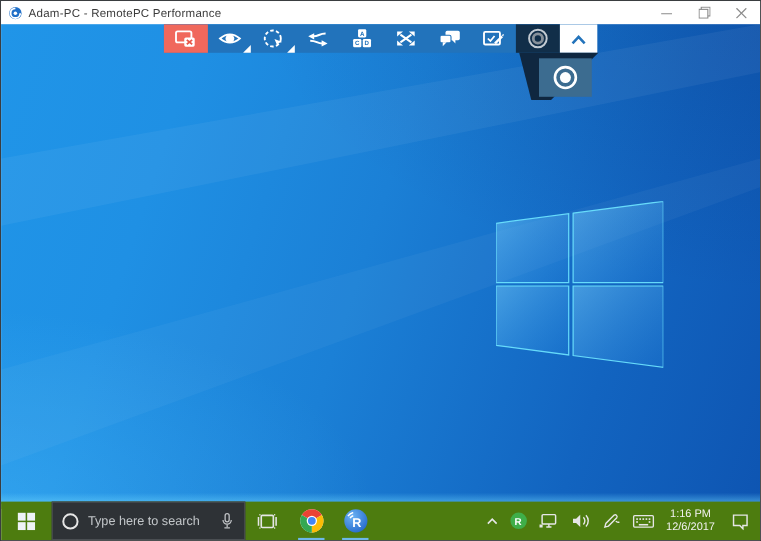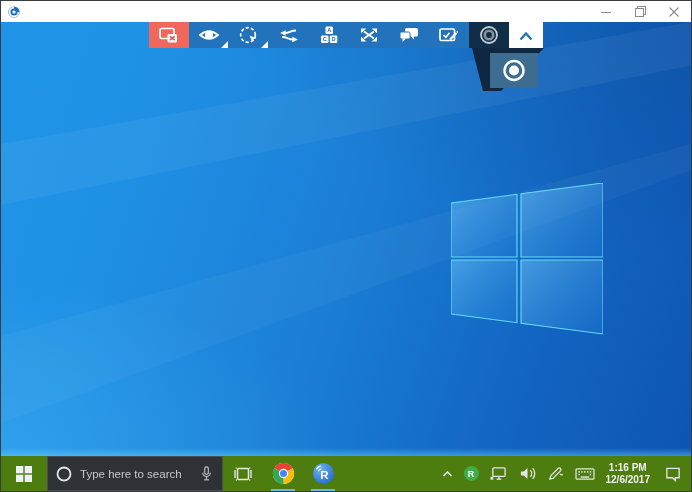--- a/index.html
+++ b/index.html
@@ -54,36 +54,37 @@
   .searchbox {
     width:176px; background:#2e3236; border:1px solid #4a4e52;
     display:flex; align-items:center; padding:0 8px; gap:8px;
   }
   .searchbox .ph { font-size:11.5px; color:#c3c7ca; white-space:nowrap; flex:1; }
   .app40 { width:40px; }
   .underline { position:absolute; left:8px; right:8px; bottom:0; height:2px; background:#6cb8e8; }
   .tray { margin-left:auto; display:flex; align-items:stretch; }
   .tray .tb-btn { padding:0 5px; }
   .clock { display:flex; flex-direction:column; align-items:center; justify-content:center;
-    color:#f2f2f2; font-size:10px; line-height:12px; padding:0 7px;font-weight:bold; }
+    color:#f2f2f2; font-size:10px; line-height:12px; padding:0 7px; }
   .rpc-ball { width:23px; height:23px; }
   .greenR { width:15px; height:15px; border-radius:50%; background:#3fae49;
     color:#fff; font-size:9px; font-weight:bold; display:flex; align-items:center; justify-content:center; }
 </style>
 </head>
 <body>
 
 <div class="window">
 
   <div class="titlebar">
     <svg class="app-ico" viewBox="0 0 12 12">
       <circle cx="6" cy="6" r="5.6" fill="#1f6fc8"></circle>
       <path d="M6,1.6 a4.4,4.4 0 1 0 4.4,4.4" fill="none" stroke="#fff" stroke-width="1.7"></path>
       <circle cx="6" cy="6" r="1.6" fill="#fff"></circle>
     </svg>
+    <span class="ttl">Adam-PC - RemotePC Performance</span>
     <div class="win-controls">
       <div class="win-btn">
         <svg width="10" height="10" viewBox="0 0 10 10">
             <line x1="0" y1="5.5" x2="10" y2="5.5" stroke="#8a8a8a" stroke-width="1"></line>
           </svg>
       </div>
       <div class="win-btn">
         <svg width="11" height="11" viewBox="0 0 11 11">
           <rect x="2.5" y="0.5" width="8" height="8" fill="none" stroke="#8a8a8a" stroke-width="1"></rect>
           <rect x="0.5" y="2.5" width="8" height="8" fill="#fff" stroke="#8a8a8a" stroke-width="1"></rect>

